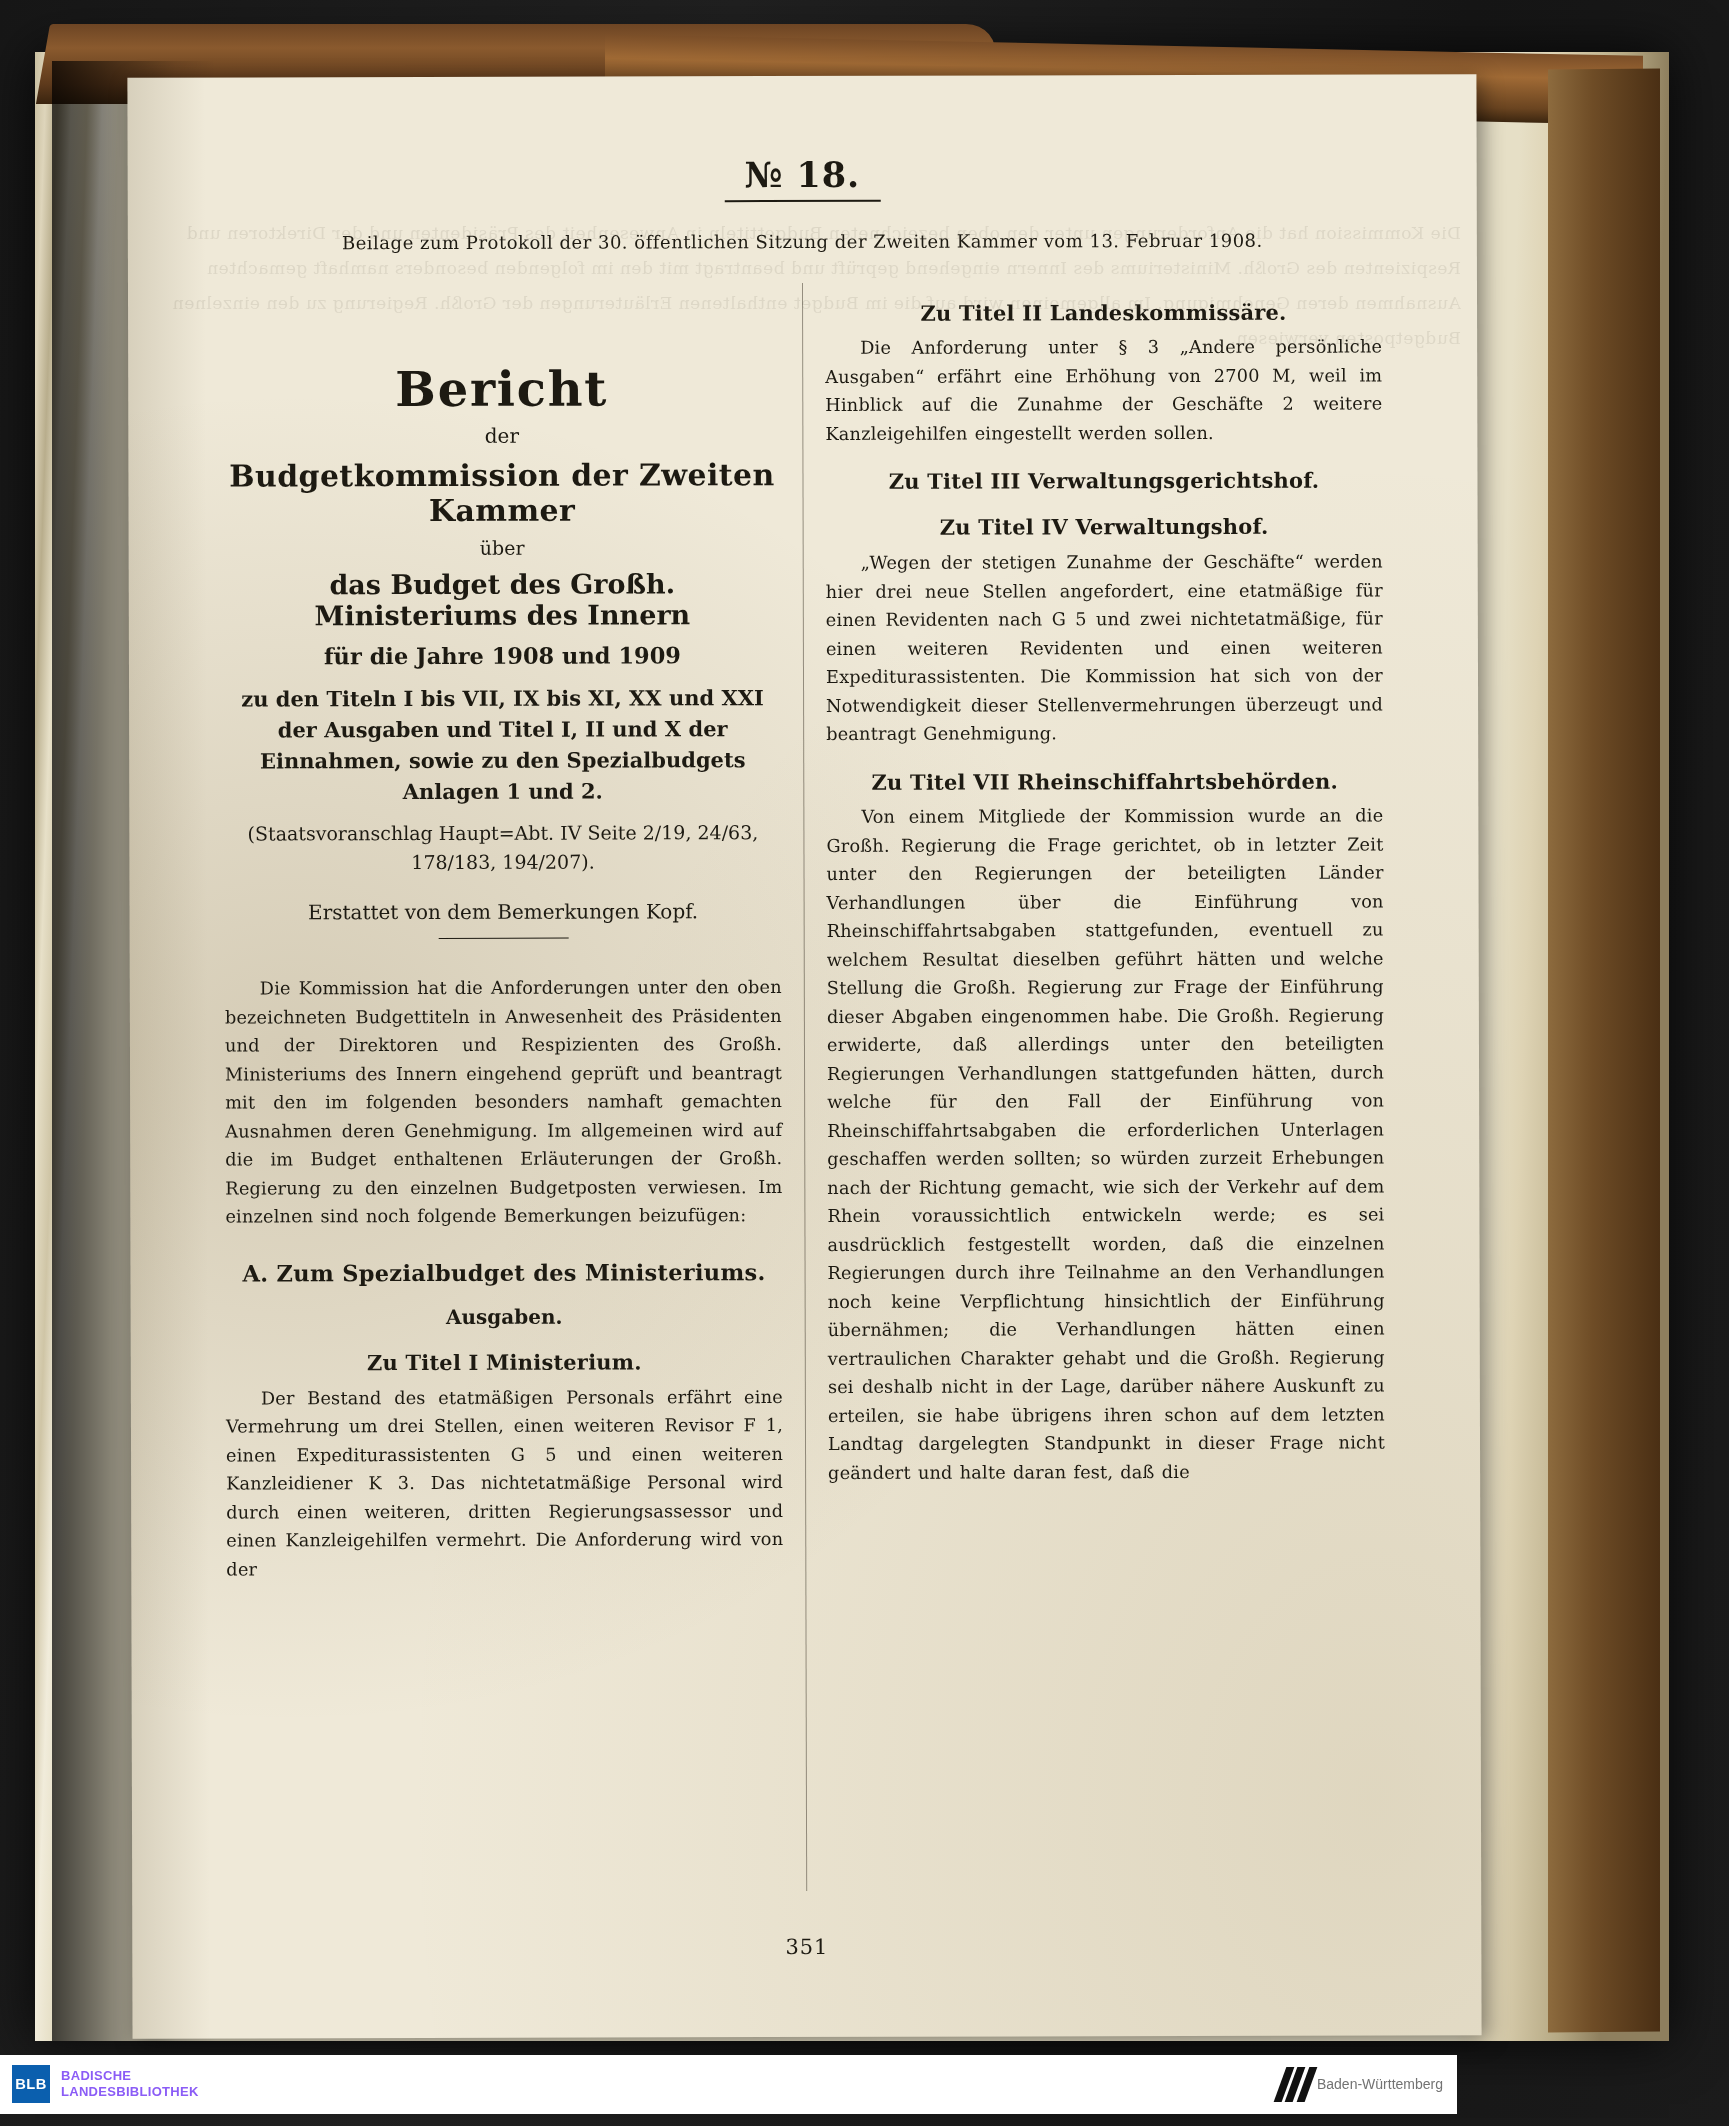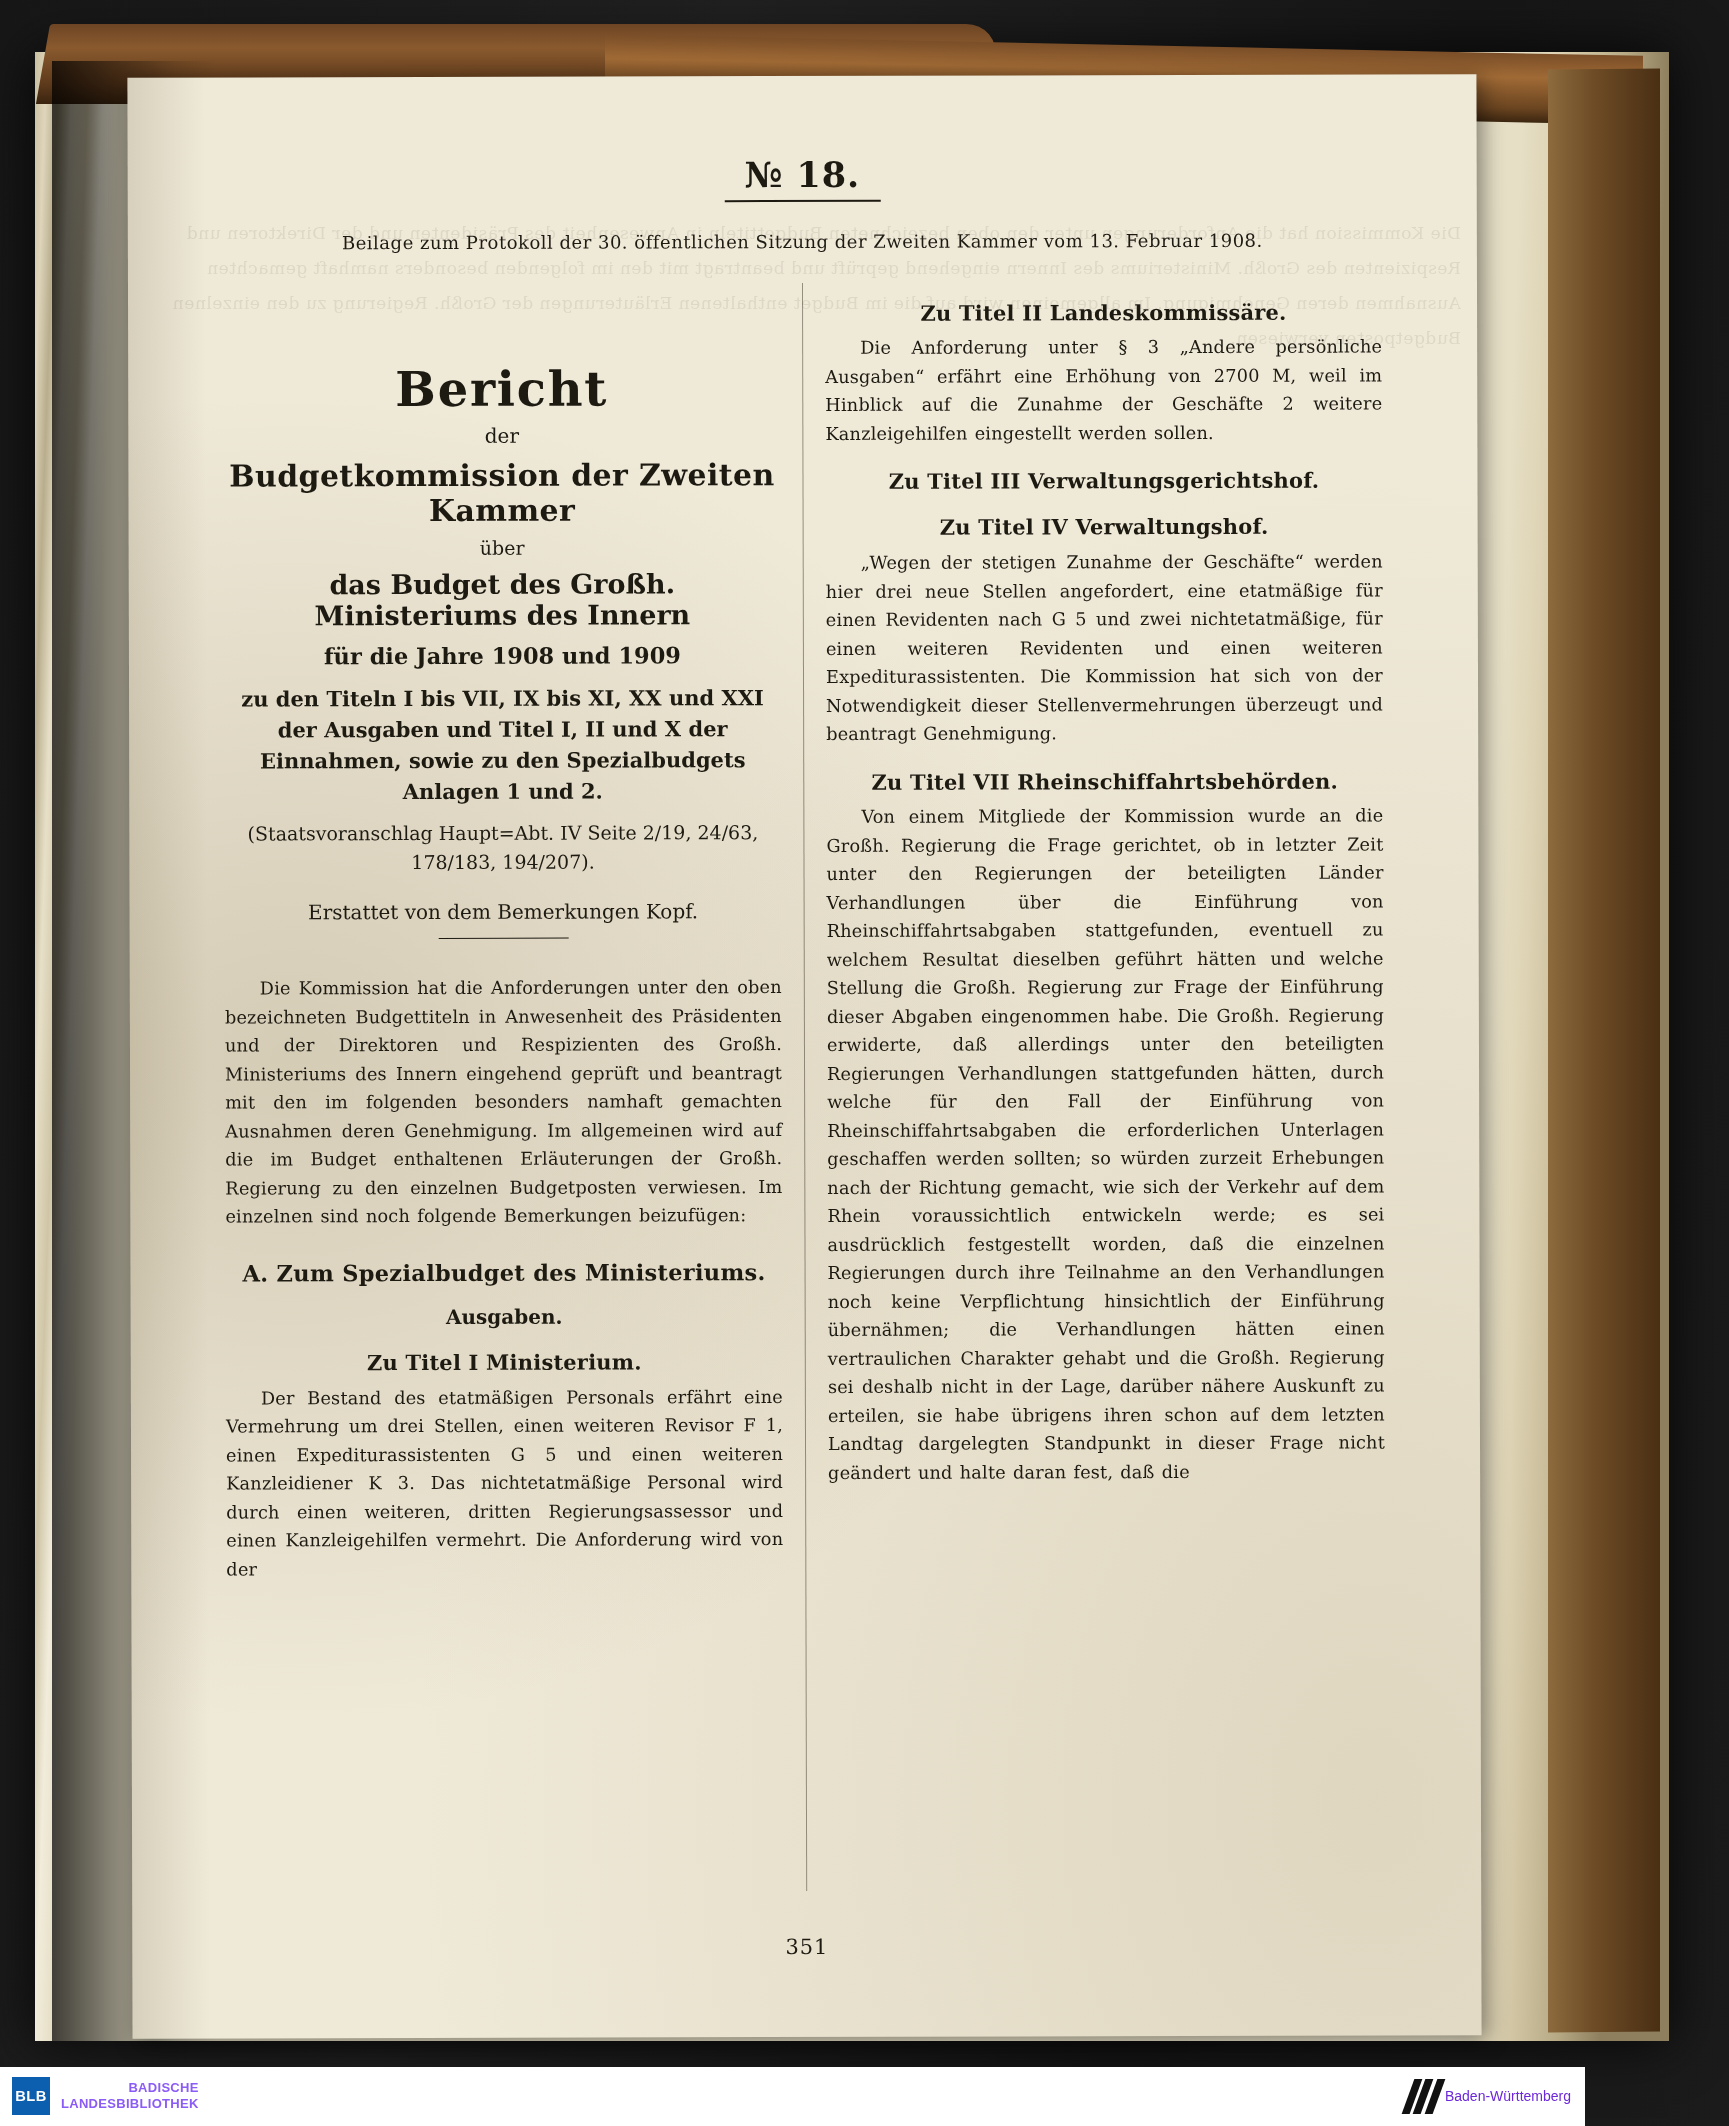--- a/index.html
+++ b/index.html
@@ -240,24 +240,23 @@
     left: 0; right: 0;
     top: 1781px;
     text-align: center;
     font-size: 21px;
     letter-spacing: 0.9px;
   }
 
   
   .bottombar {
     position: absolute;
-    left: 0; bottom: 0;
-    width: 1585px; height: 59px;
+    left: 0; bottom: 12px;
+    width: 1457px; height: 59px;
     background: #ffffff;
-    text-align: right;
   }
   .blb-logo {
     position: absolute;
     left: 12px; top: 10.4px;
     width: 38px; height: 38px;
     background: #0b5fae;
     color: #fff;
     font-family: "Liberation Sans", sans-serif;
     font-weight: 700;
     font-size: 14.7px;
@@ -272,21 +271,21 @@
     font-weight: 700;
     line-height: 16.4px;
     color: #8b5cf6;
     letter-spacing: 0.3px;
   }
   .bw-text {
     position: absolute;
     right: 14px; top: 21px;
     font-family: "Liberation Sans", sans-serif;
     font-size: 14px;
-    color: #6d28d9;
+    color: #737373;
   }
   .bw-mark {
     position: absolute;
     right: 137px; top: 12px;
     width: 40px; height: 35px;
   }
   .bw-mark i {
     position: absolute;
     display: block;
     width: 7.8px; height: 35px;

